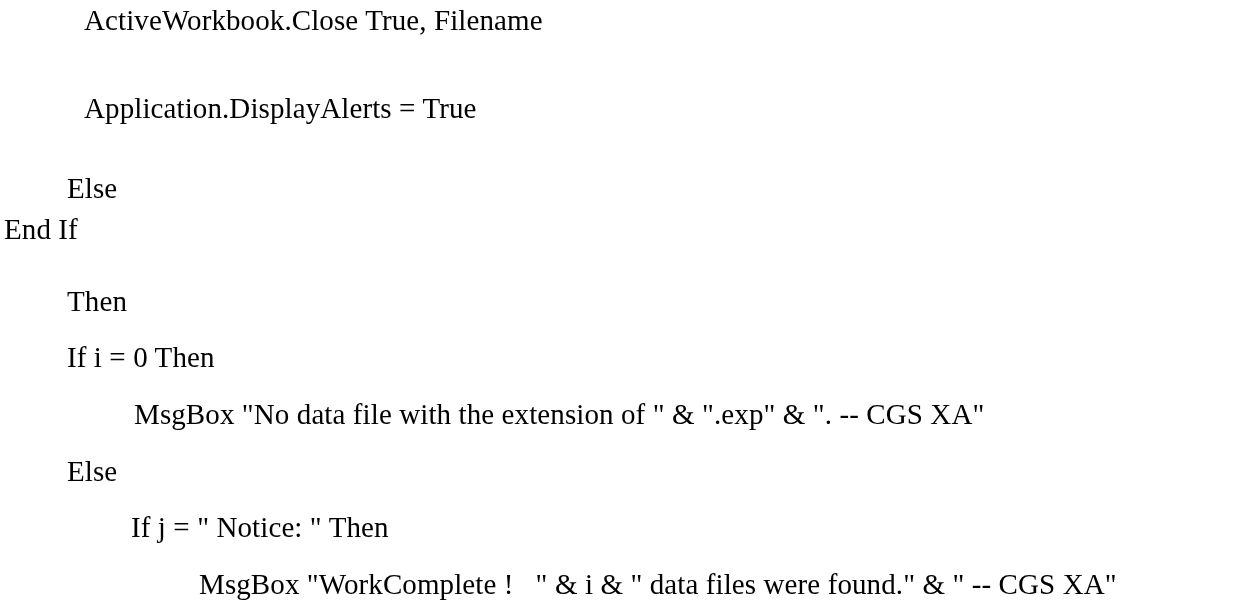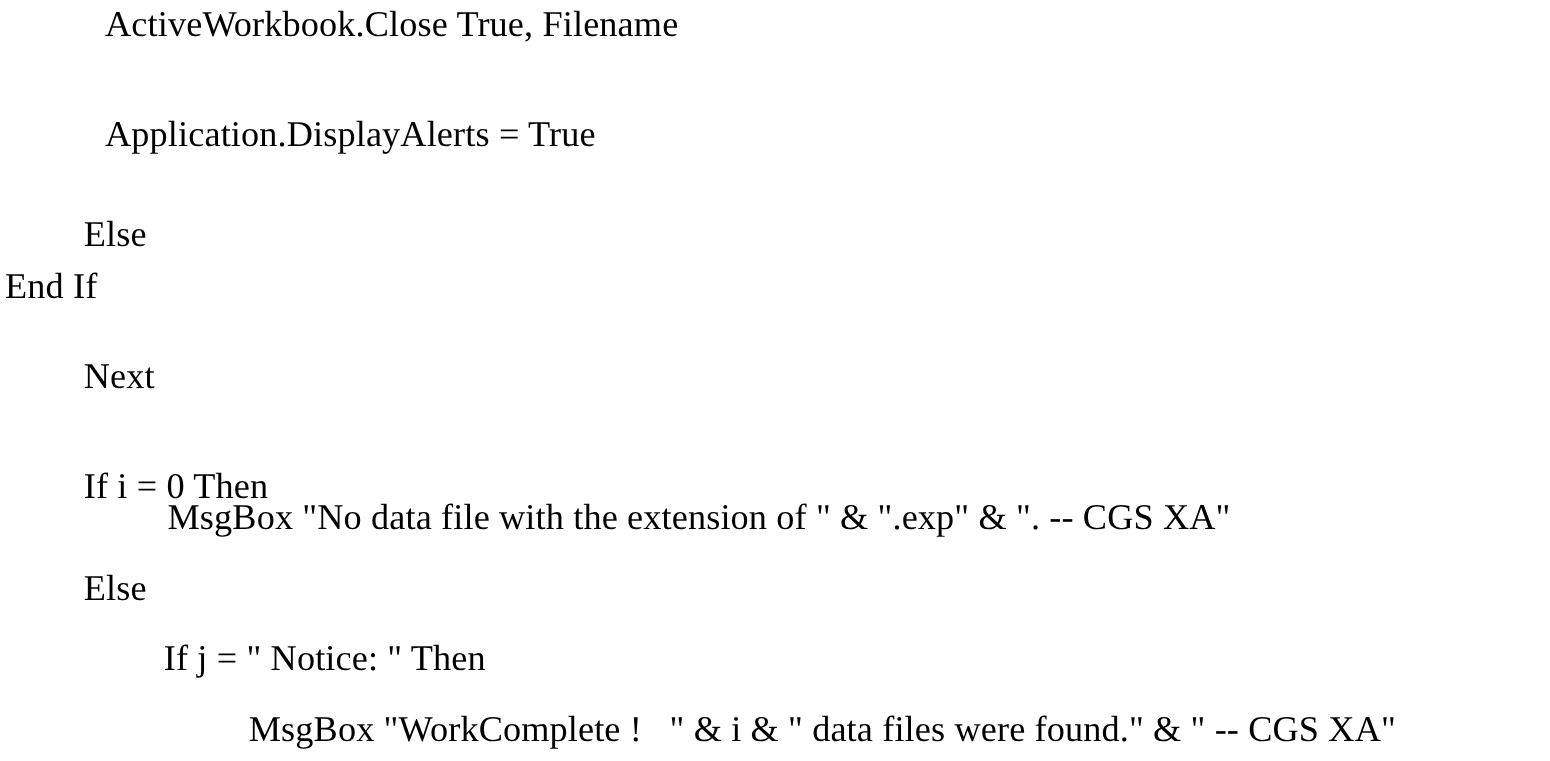--- a/index.html
+++ b/index.html
@@ -38,41 +38,41 @@
   .ind-3 { left: 131px; }
   .ind-4 { left: 134px; }
   .ind-5 { left: 199px; }
 
   .row-1  { top: 2px;   }
   .row-2  { top: 58px; margin-top: 32px;  }
   .row-3  { top: 114px; }
   .row-4  { top: 170px; }
   .row-5  { top: 211px; }
   .row-6  { top: 283px; }
-  .row-7  { top: 339px; margin-top: 32px; }
+  .row-7  { top: 339px; }
   .row-8  { top: 396px; }
   .row-9  { top: 453px; }
   .row-10 { top: 509px; }
   .row-11 { top: 566px; }
 </style>
 </head>
 <body>
 
 <div id="code-listing">
 
   <div class="code-line ind-2 row-1">ActiveWorkbook.Close True, Filename</div>
 
   <div class="code-line ind-2 row-2">Application.DisplayAlerts = True</div>
 
 
   <div class="code-line ind-1 row-4">Else</div>
 
   <div class="code-line ind-0 row-5">End If</div>
 
-  <div class="code-line ind-1 row-6">Next</div>
+  <div class="code-line ind-1 row-6">Then</div>
 
   <div class="code-line ind-1 row-7">If i = 0 Then</div>
 
   <div class="code-line ind-4 row-8">MsgBox "No data file with the extension of " &amp; ".exp" &amp; ". -- CGS XA"</div>
 
   <div class="code-line ind-1 row-9">Else</div>
 
   <div class="code-line ind-3 row-10">If j = " Notice: " Then</div>
 
   <div class="code-line ind-5 row-11">MsgBox "WorkComplete !   " &amp; i &amp; " data files were found." &amp; " -- CGS XA"</div>

